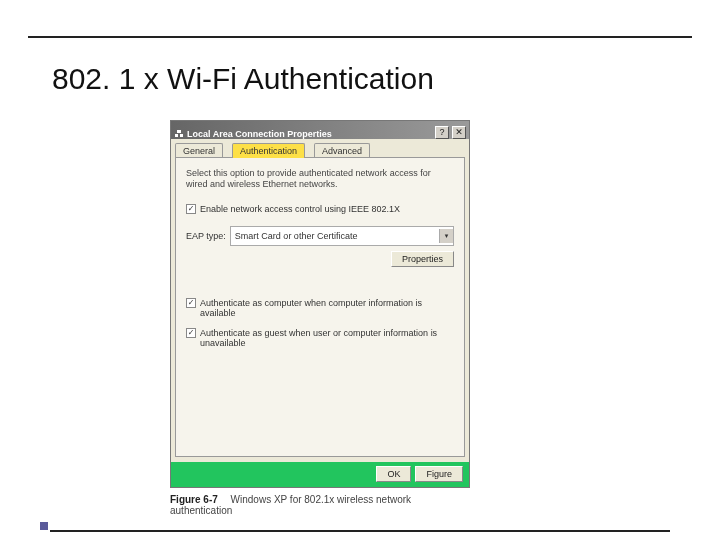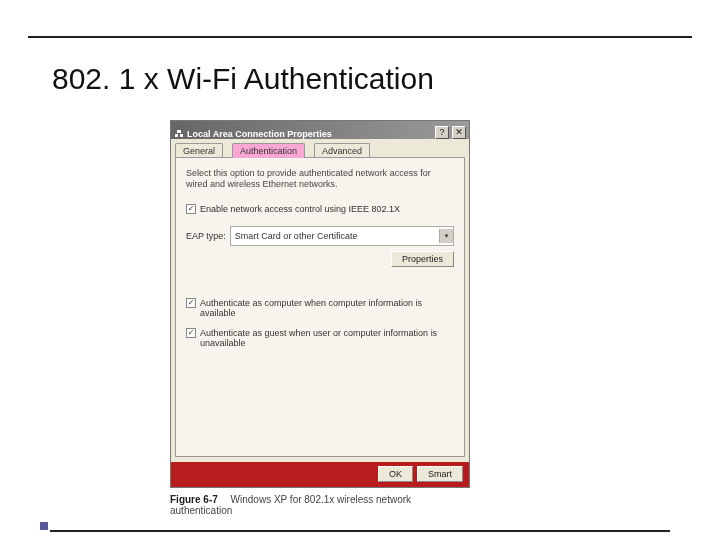--- a/index.html
+++ b/index.html
@@ -91,21 +91,21 @@
     border-bottom: none;
     background: #ece9d8;
     padding: 2px 7px;
     font-size: 9px;
     color:#333;
     border-top-left-radius: 2px;
     border-top-right-radius: 2px;
     margin-right: -1px;
   }
   .tab.active {
-    background: #f9a8d4;
+    background: #fde047;
     position: relative;
     z-index: 2;
   }
   .panel {
     margin: 0 4px 4px 4px;
     border: 1px solid #999;
     background: #f6f4ec;
     padding: 10px 10px;
     position: relative;
     top: -1px;
@@ -174,21 +174,21 @@
   .props-row {
     text-align: right;
     margin-bottom: 18px;
   }
   .gap { height: 16px; }
   .buttons {
     display: flex;
     justify-content: flex-end;
     gap: 4px;
     padding: 4px 6px 5px;
-    background:#b91c1c;
+    background:#22c55e;
   }
   .caption {
     margin-top: 6px;
     font-size: 10px;
     color:#444;
   }
   .caption .fig-label {
     font-weight: bold;
     color:#222;
     margin-right: 10px;
@@ -251,21 +251,21 @@
       </div>
 
       <div class="check-row">
         <span class="checkbox">✓</span>
         <span class="label">Authenticate as guest when user or computer information is unavailable</span>
       </div>
     </div>
 
     <div class="buttons">
       <span class="btn">OK</span>
-      <span class="btn">Smart</span>
+      <span class="btn">Figure</span>
     </div>
   </div>
 
   <div class="caption">
     <span class="fig-label">Figure 6-7</span>
     <span>Windows XP for 802.1x wireless network authentication</span>
   </div>
 </div>
 
 <div class="corner-sq"></div>

